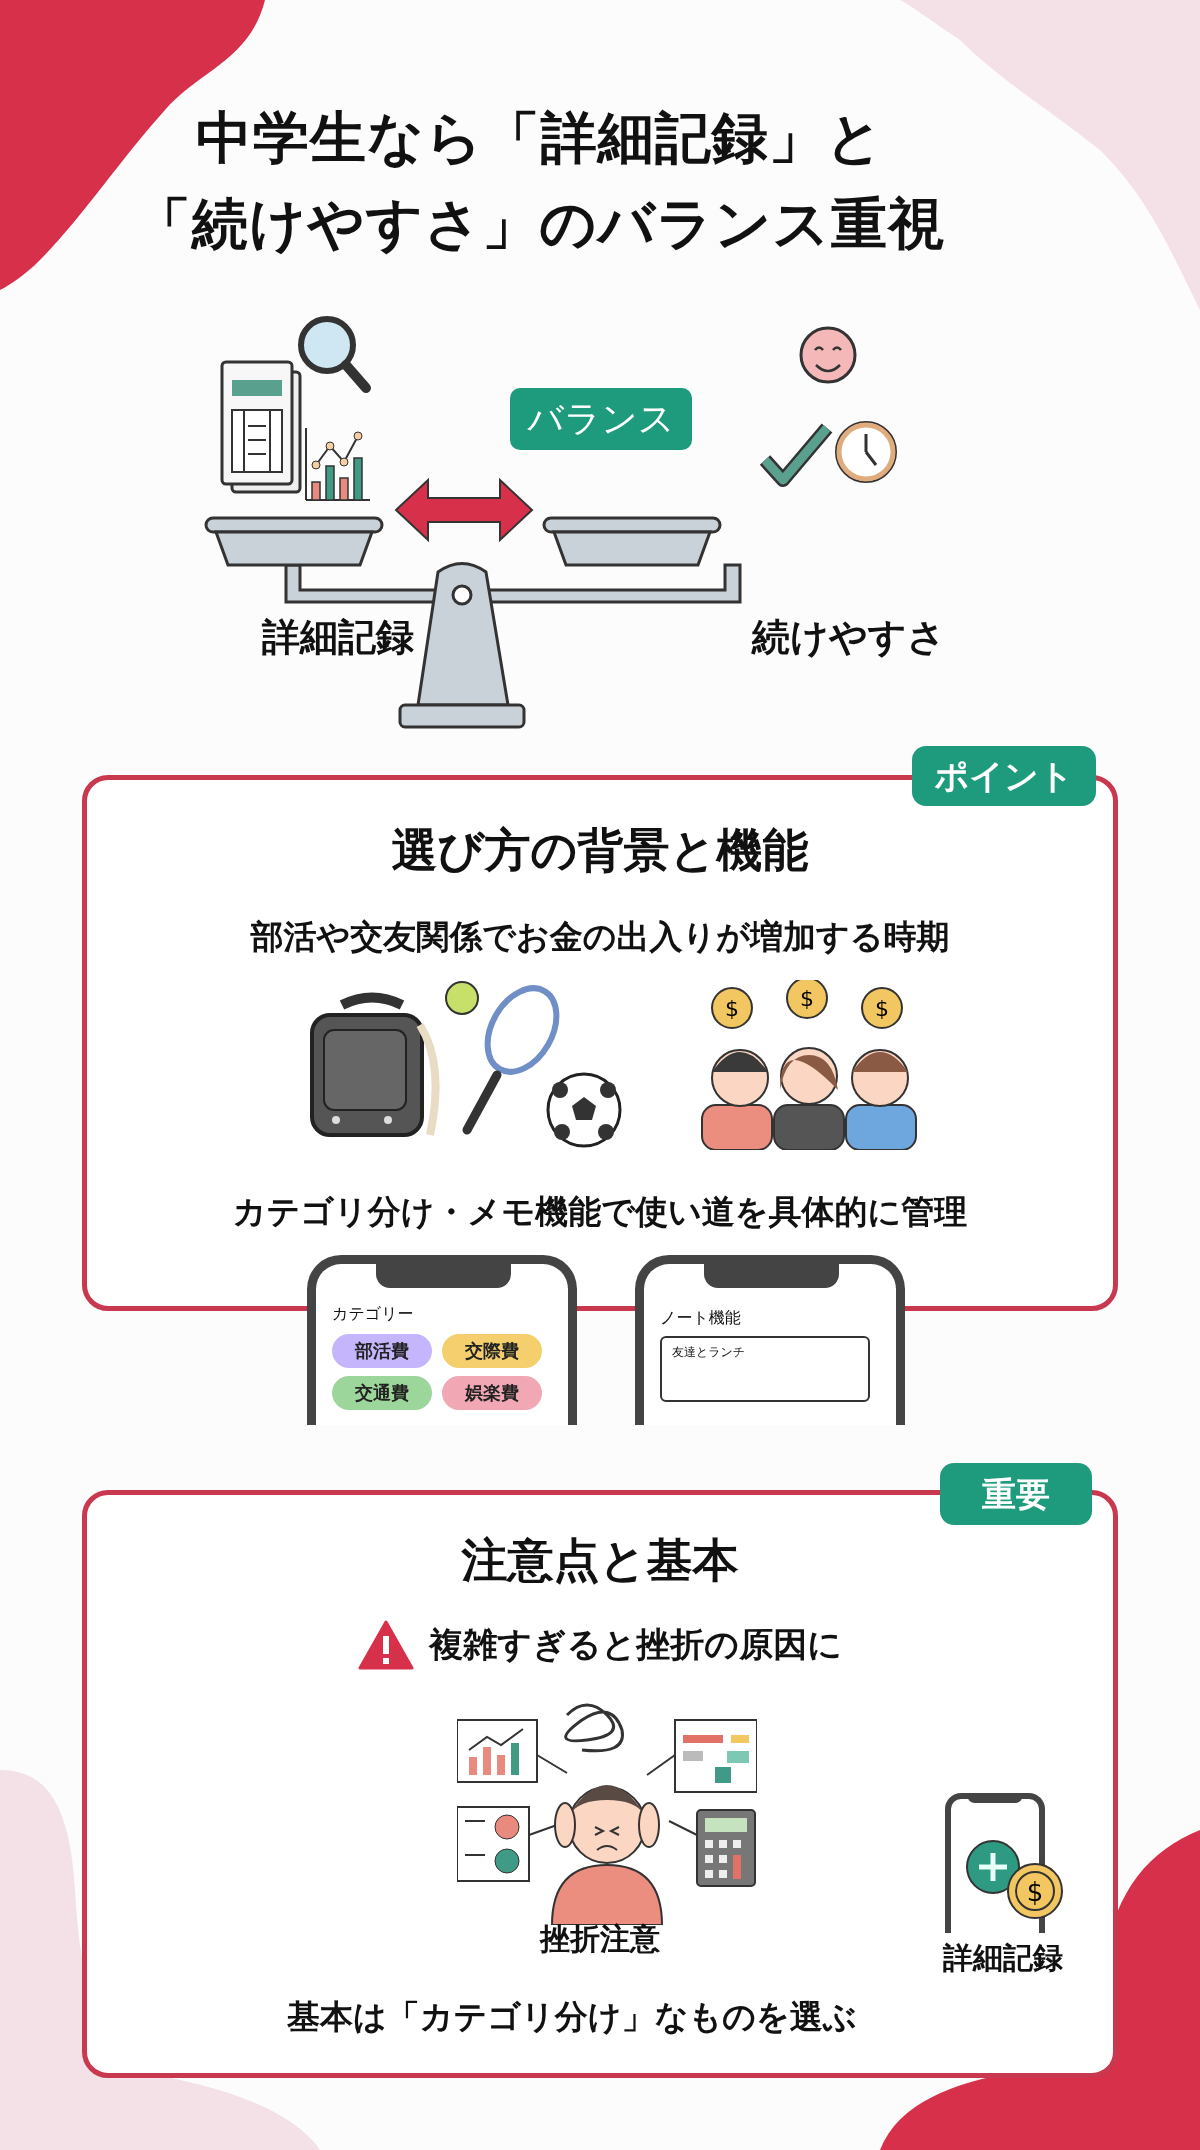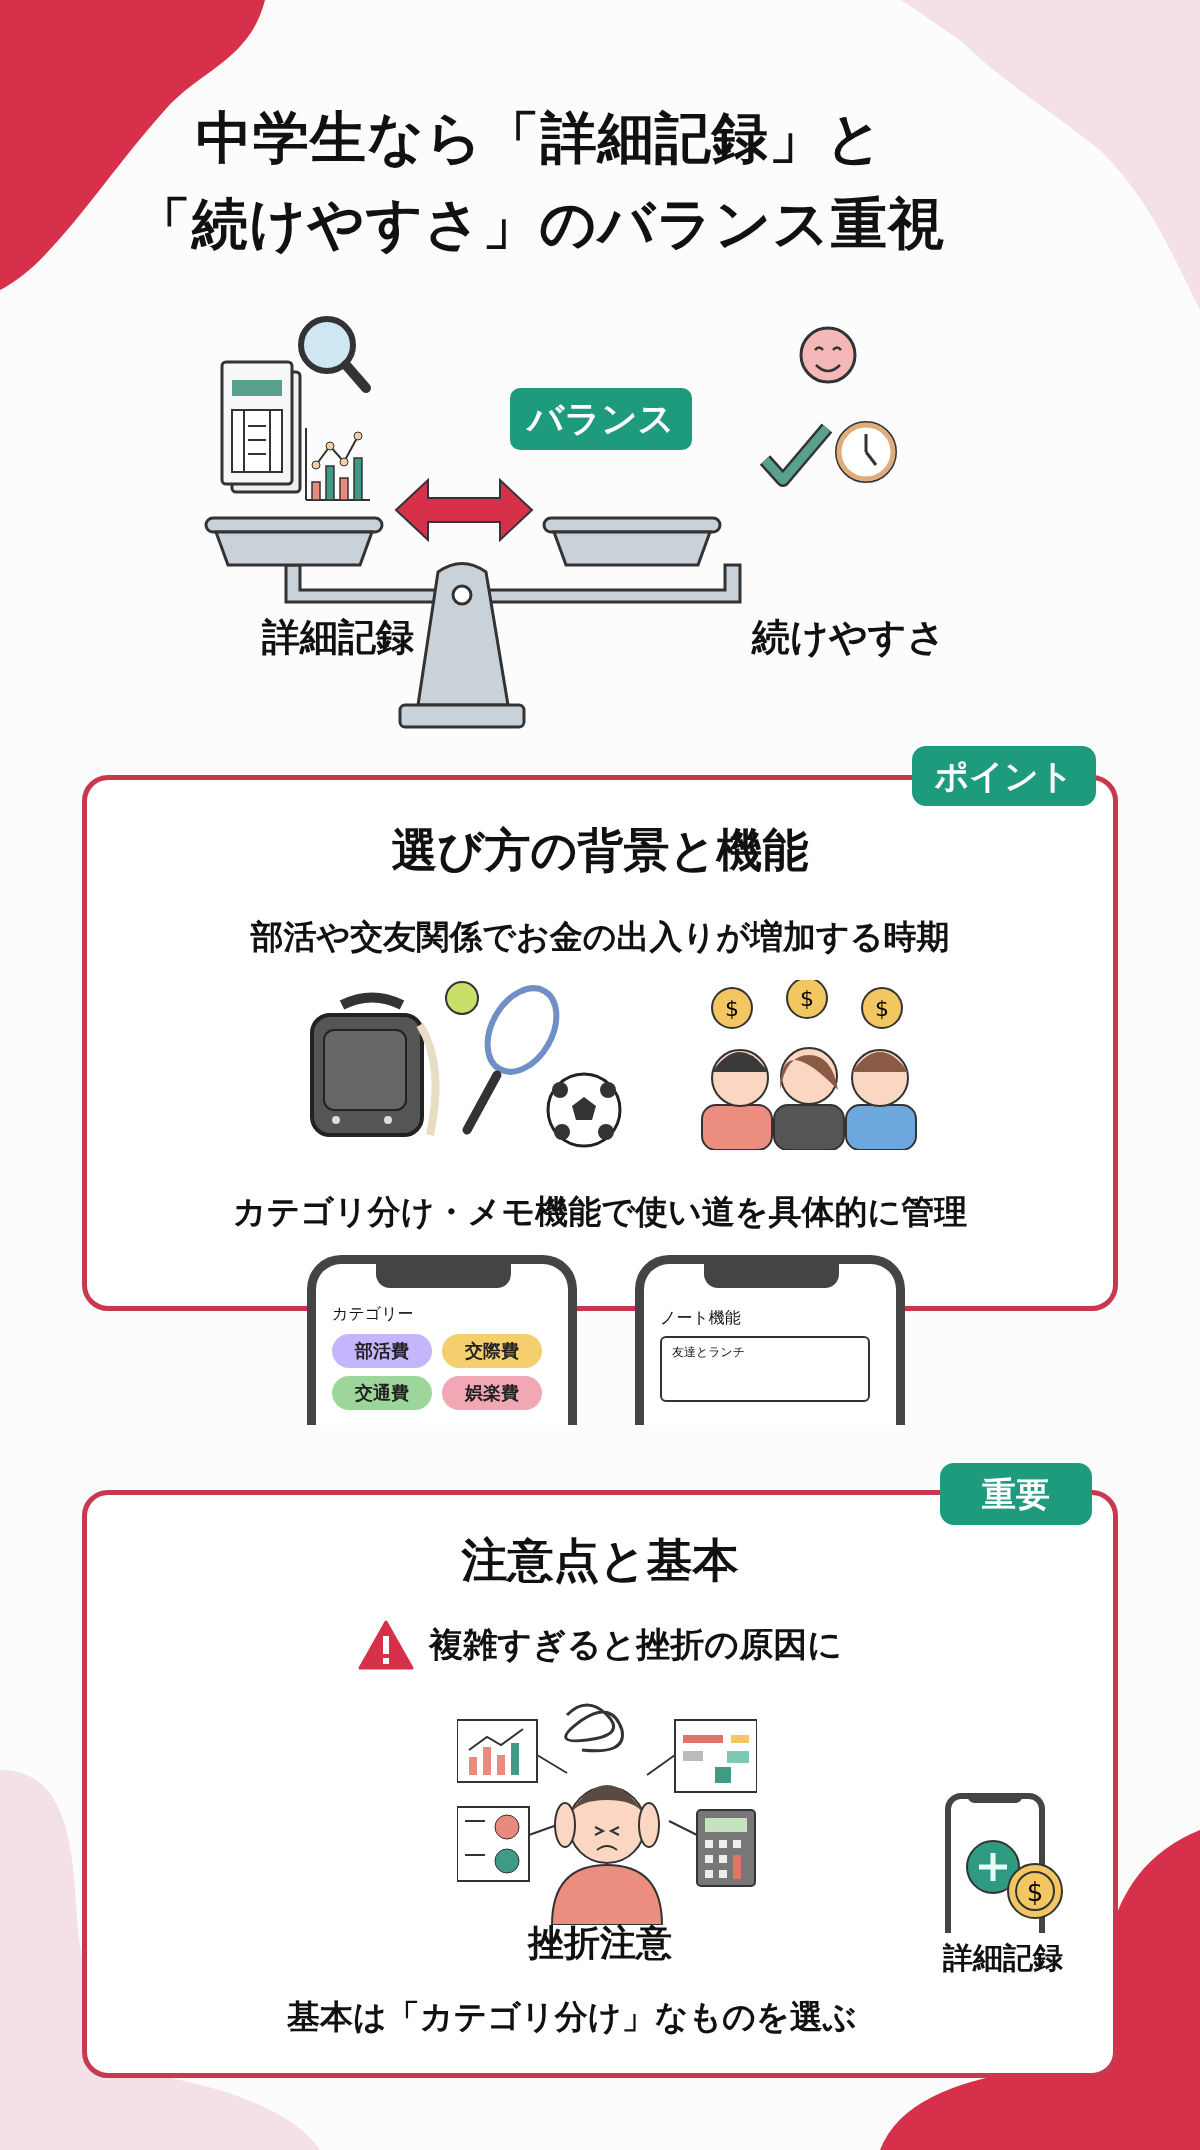--- a/index.html
+++ b/index.html
@@ -10,21 +10,21 @@
     color: #111;
   }
   .blob { position: absolute; z-index: 0; }
   .title {
     position: absolute; left: 0; top: 95px; width: 1080px; text-align: center; z-index: 2;
     font-weight: bold; font-size: 56px; line-height: 86px; letter-spacing: 1px;
   }
   .scale { position: absolute; left: 200px; top: 310px; width: 800px; height: 420px; z-index: 2; }
   .balance-badge {
     position: absolute; left: 510px; top: 388px; width: 182px; height: 62px;
-    background: #1e9a7c; color: #fff; border-radius: 10px; font-weight: bold;
+    background: #1e9a7c; color: #fff; border-radius: 10px; font-weight: normal;
     font-size: 36px; line-height: 62px; text-align: center; z-index: 3;
   }
   .scale-label { position: absolute; font-weight: bold; font-size: 38px; z-index: 3; }
   .card {
     position: absolute; left: 82px; width: 1036px; background: #fff;
     border: 5px solid #c8394f; border-radius: 26px; z-index: 2;
   }
   .tag {
     position: absolute; background: #1e9a7c; color: #fff; font-weight: bold;
     border-radius: 14px; text-align: center; z-index: 4;
@@ -257,21 +257,21 @@
         <line x1="240" y1="140" x2="212" y2="126" stroke="#333" stroke-width="2"></line>
       <path d="M95 230 q0 -60 55 -60 q55 0 55 60 Z" fill="#ec8e7f" stroke="#333" stroke-width="2"></path>
       <circle cx="150" cy="130" r="38" fill="#fbd6c2" stroke="#333" stroke-width="2"></circle>
       <path d="M112 120 q38 -60 76 0 q-10 -15 -38 -15 q-28 0 -38 15" fill="#5a4a44"></path>
       <path d="M138 132 l8 4 l-8 4 M162 132 l-8 4 l8 4" fill="none" stroke="#333" stroke-width="2"></path>
       <path d="M140 155 q10 -8 20 0" fill="none" stroke="#333" stroke-width="2"></path>
       <ellipse cx="108" cy="130" rx="10" ry="22" fill="#fbd6c2" stroke="#333" stroke-width="2"></ellipse>
       <ellipse cx="192" cy="130" rx="10" ry="22" fill="#fbd6c2" stroke="#333" stroke-width="2"></ellipse>
     </g>
   </svg>
-  <div style="position:absolute;left:0;width:100%;top:424px;text-align:center;font-weight:bold;font-size:36px;">挫折注意</div>
+  <div style="position:absolute;left:0;width:100%;top:424px;text-align:center;font-weight:bold;font-size:30px;">挫折注意</div>
 
   <div style="position:absolute;left:200px;top:500px;font-weight:bold;font-size:33px;">基本は「カテゴリ分け」なものを選ぶ</div>
 
   <div style="position:absolute;left:858px;top:298px;width:110px;height:220px;">
     <div style="position:absolute;left:0;top:0;width:100px;height:140px;border:6px solid #444;border-bottom:none;border-radius:16px 16px 0 0;"></div>
     <div style="position:absolute;left:22px;top:0;width:56px;height:10px;background:#444;border-radius:0 0 8px 8px;"></div>
     <svg style="position:absolute;left:20px;top:42px" width="100" height="90" viewBox="0 0 100 90">
       <circle cx="28" cy="32" r="26" fill="#2f9a82" stroke="#333" stroke-width="2"></circle>
       <path d="M28 18 V46 M14 32 H42" stroke="#e8fff7" stroke-width="5"></path>
       <circle cx="70" cy="56" r="27" fill="#f2c660" stroke="#333" stroke-width="2"></circle>

